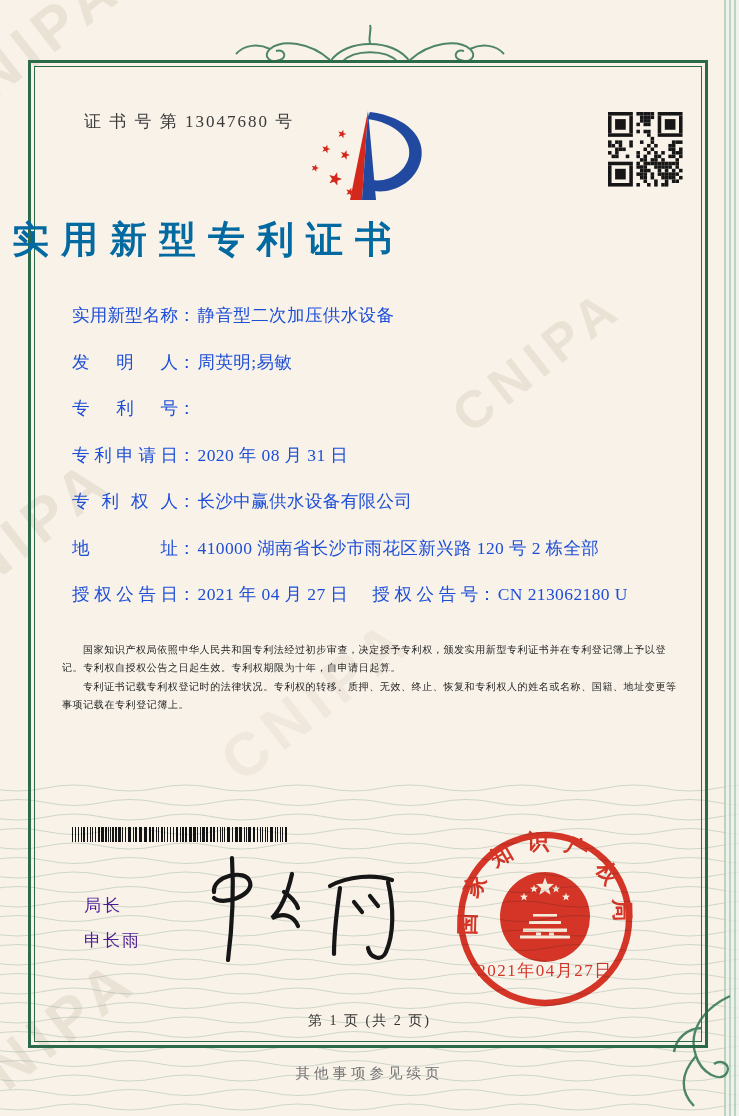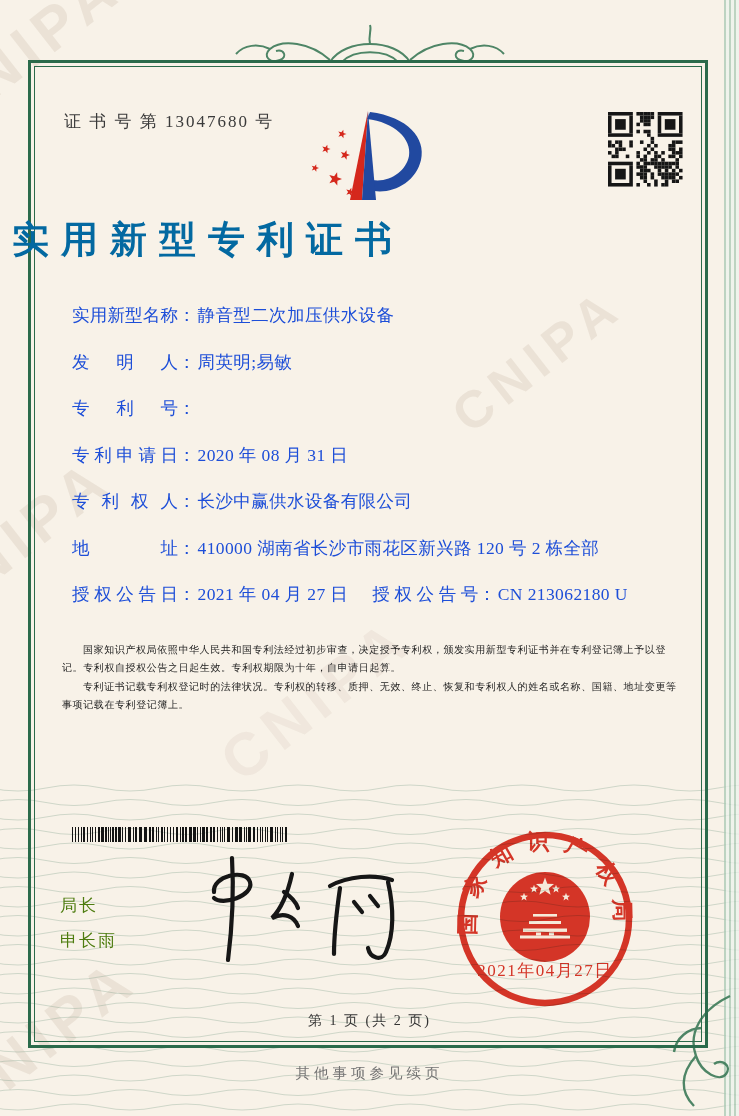--- a/index.html
+++ b/index.html
@@ -5,37 +5,37 @@
   html,body{margin:0;padding:0;background:#e9e4d8;}
   .page{position:relative;width:739px;height:1116px;margin:0 auto;background:#f8f2e8;
         overflow:hidden;font-family:"Liberation Serif","DejaVu Serif",serif;color:#2d2d2d;}
   .edgeband{position:absolute;right:0;top:0;width:15px;height:100%;
         background:repeating-linear-gradient(90deg,#a9c9b4 0 2px,#edf3ed 2px 5px);opacity:.75;}
   .frame{position:absolute;left:28px;top:60px;width:680px;height:988px;border:3px solid #2b6b4b;box-sizing:border-box;}
   .frame::after{content:"";position:absolute;inset:3px;border:1px solid #2b6b4b;}
   .wm{position:absolute;font-family:"Liberation Sans",sans-serif;font-weight:bold;
       color:rgba(186,166,146,.20);transform:rotate(-38deg);font-size:60px;letter-spacing:8px;
       pointer-events:none;white-space:nowrap;}
-  .certno{position:absolute;left:64px;top:110px;font-size:17px;letter-spacing:2px;color:#3a3a3a;}
+  .certno{position:absolute;left:84px;top:110px;font-size:17px;letter-spacing:2px;color:#3a3a3a;}
   .logo{position:absolute;left:288px;top:104px;}
   .qr{position:absolute;left:608px;top:112px;}
   .title{position:absolute;left:0;top:215px;width:100%;text-align:left;font-size:37px;
          font-weight:bold;letter-spacing:12px;text-indent:12px;color:#0369a1;}
   .fields{position:absolute;left:72px;top:303px;width:604px;}
   .row{display:flex;align-items:baseline;height:46.5px;font-size:17.5px;color:#1d4ed8;}
   .lbl{display:inline-block;width:106px;text-align:justify;text-align-last:justify;}
   .colon{margin:0 2px 0 0;}
   .val{letter-spacing:.4px;}
   .g2{margin-left:24px;display:flex;align-items:center;}
   .bodytext{position:absolute;left:62px;top:641px;width:618px;font-size:10px;line-height:1.83;
         letter-spacing:.6px;color:#1f1f1f;}
   .bodytext p{margin:0;text-indent:2.1em;}
   .barcode{position:absolute;left:72px;top:827px;}
-  .signer{position:absolute;left:60px;top:888px;font-size:17px;line-height:35px;
-        font-family:"Liberation Sans",sans-serif;color:#4d7c0f;letter-spacing:2px;}
+  .signer{position:absolute;left:84px;top:888px;font-size:17px;line-height:35px;
+        font-family:"Liberation Sans",sans-serif;color:#4c1d95;letter-spacing:2px;}
   .signature{position:absolute;left:188px;top:850px;}
   .seal{position:absolute;left:450px;top:826px;mix-blend-mode:multiply;opacity:.93;}
   .pageind{position:absolute;left:0;top:1012px;width:100%;text-align:center;font-size:14px;letter-spacing:2px;color:#333;}
   .footnote{position:absolute;left:0;top:1064px;width:100%;text-align:center;font-size:14.5px;letter-spacing:4px;color:#737373;}
   .waves{position:absolute;left:0;top:782px;pointer-events:none;}
   .orn-top{position:absolute;left:230px;top:22px;}
   .orn-br{position:absolute;left:640px;top:990px;}
 </style>
 </head>
 <body>

